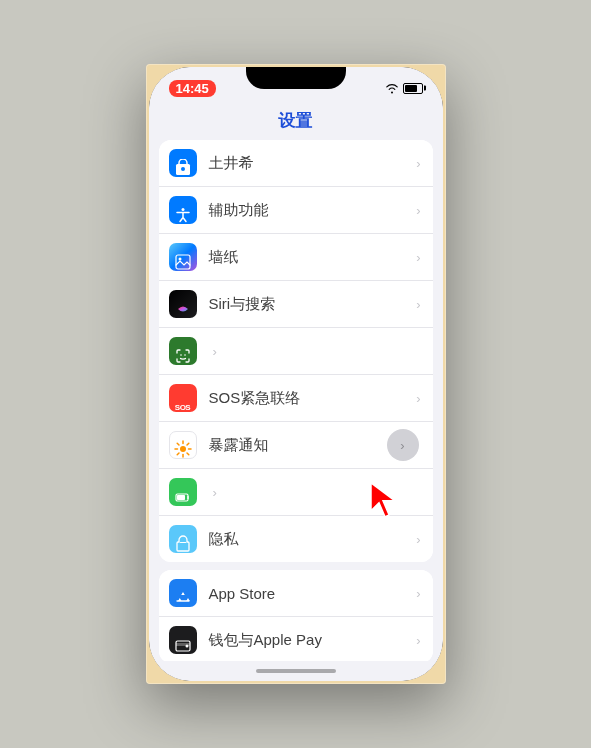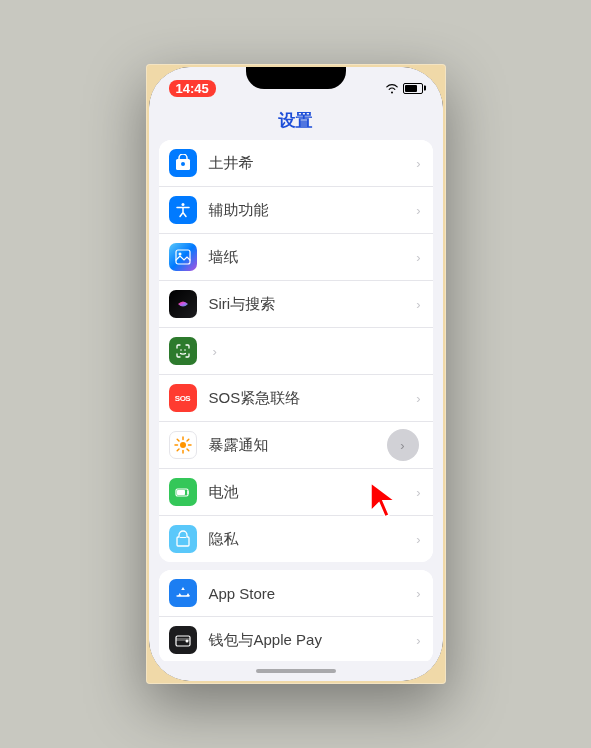--- a/index.html
+++ b/index.html
@@ -154,21 +154,21 @@
       border-bottom: none;
     }
 
     .item-icon {
       width: 28px;
       height: 28px;
       border-radius: 7px;
       margin-right: 12px;
       flex-shrink: 0;
       display: flex;
-      align-items: center;
+      align-items: flex-end;
       justify-content: center;
       font-size: 15px;
       color: #fff;
     }
 
     .item-label {
       flex: 1;
       font-size: 15px;
       color: #404040;
     }
@@ -328,21 +328,20 @@
           </div>
 
           <div class="settings-item" style="position:relative;">
             <div class="item-icon icon-battery">
               <svg width="18" height="18" viewBox="0 0 18 18" fill="none">
                   <rect x="2" y="6" width="12" height="7" rx="1.5" stroke="white" stroke-width="1.2"></rect>
                   <rect x="3" y="7" width="8" height="5" rx="0.8" fill="white"></rect>
                   <path d="M14 8.5v2" stroke="white" stroke-width="1.2" stroke-linecap="round"></path>
                 </svg>
             </div>
-            <span class="item-label">电池</span>
             <span class="chevron">›</span>
 
             <div style="position:absolute;right:30px;top:50%;transform:translateY(-30%);pointer-events:none;z-index:50;">
               <svg width="36" height="40" viewBox="0 0 36 40">
                 <polygon points="4,4 4,32 12,24 18,38 22,36 16,22 28,22" fill="#ff0000" stroke="white" stroke-width="1.5"></polygon>
               </svg>
             </div>
           </div>
 
           <div class="settings-item">

